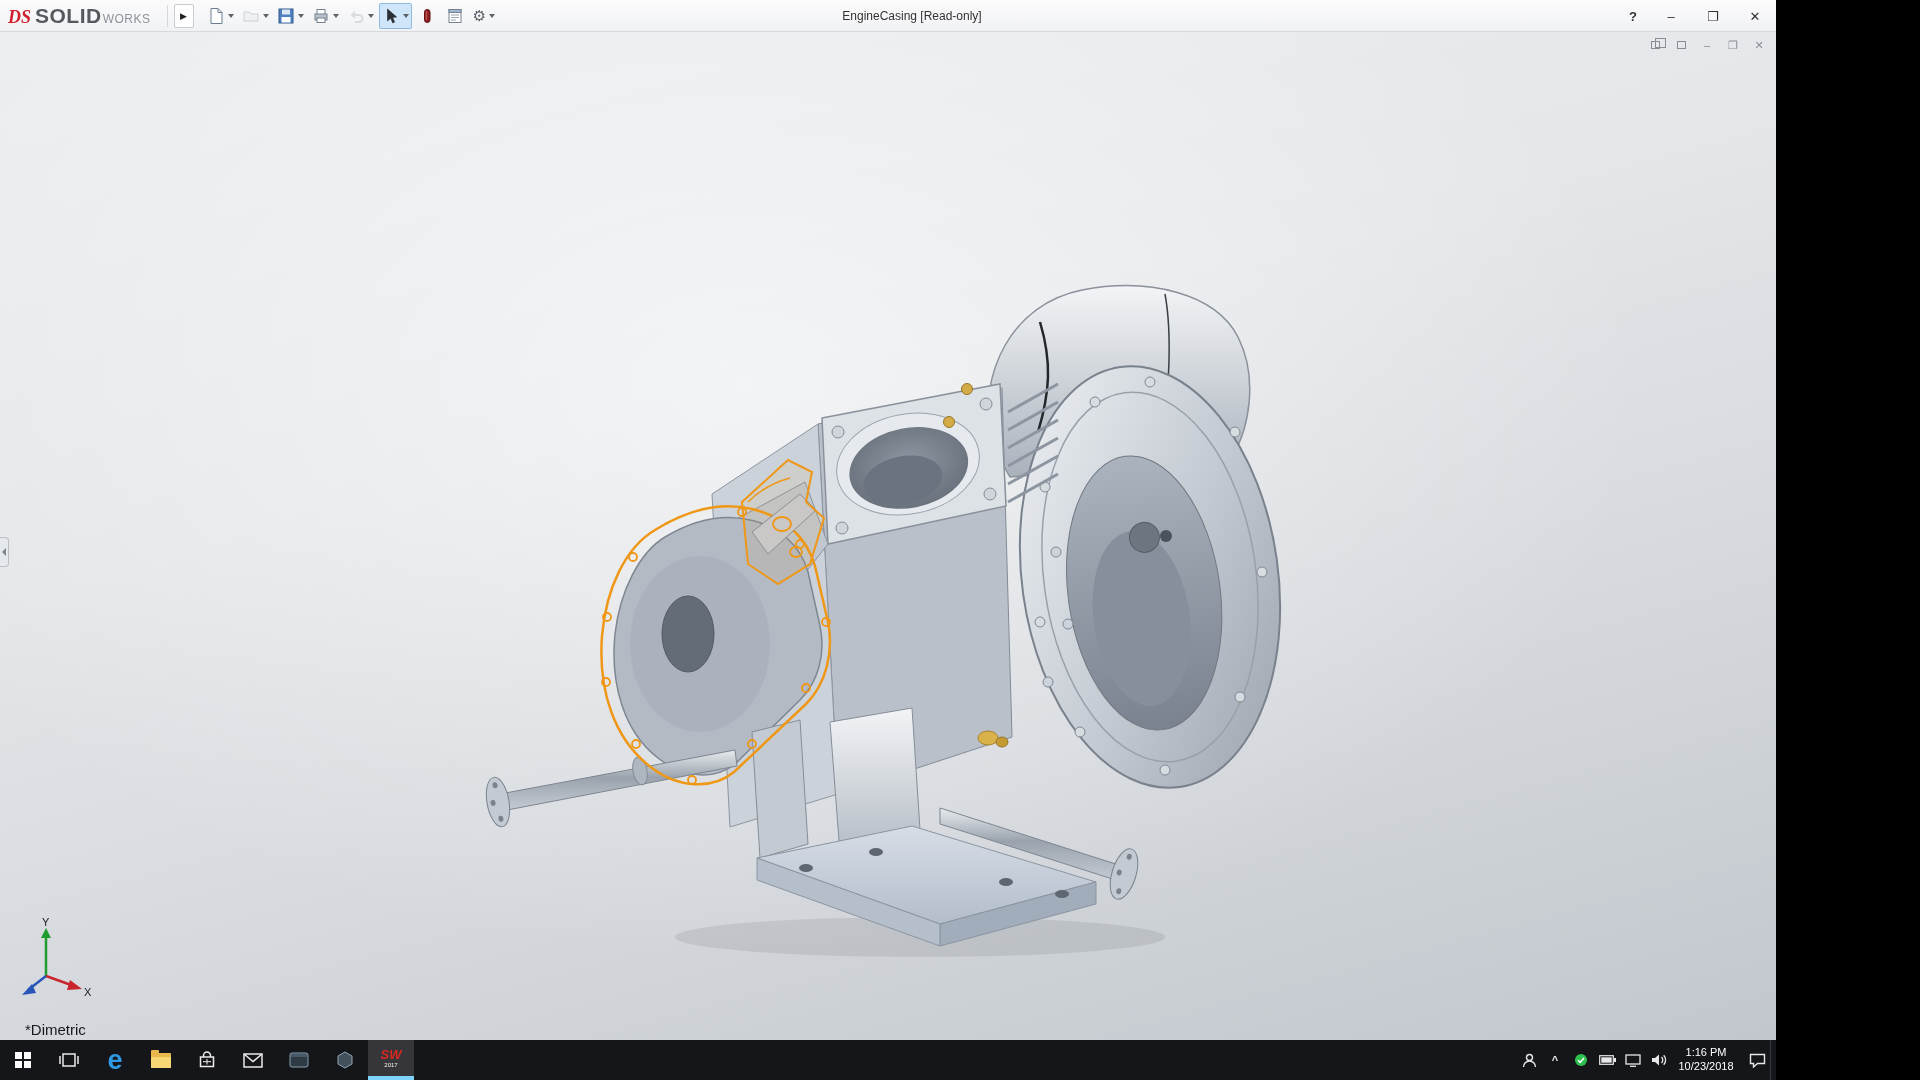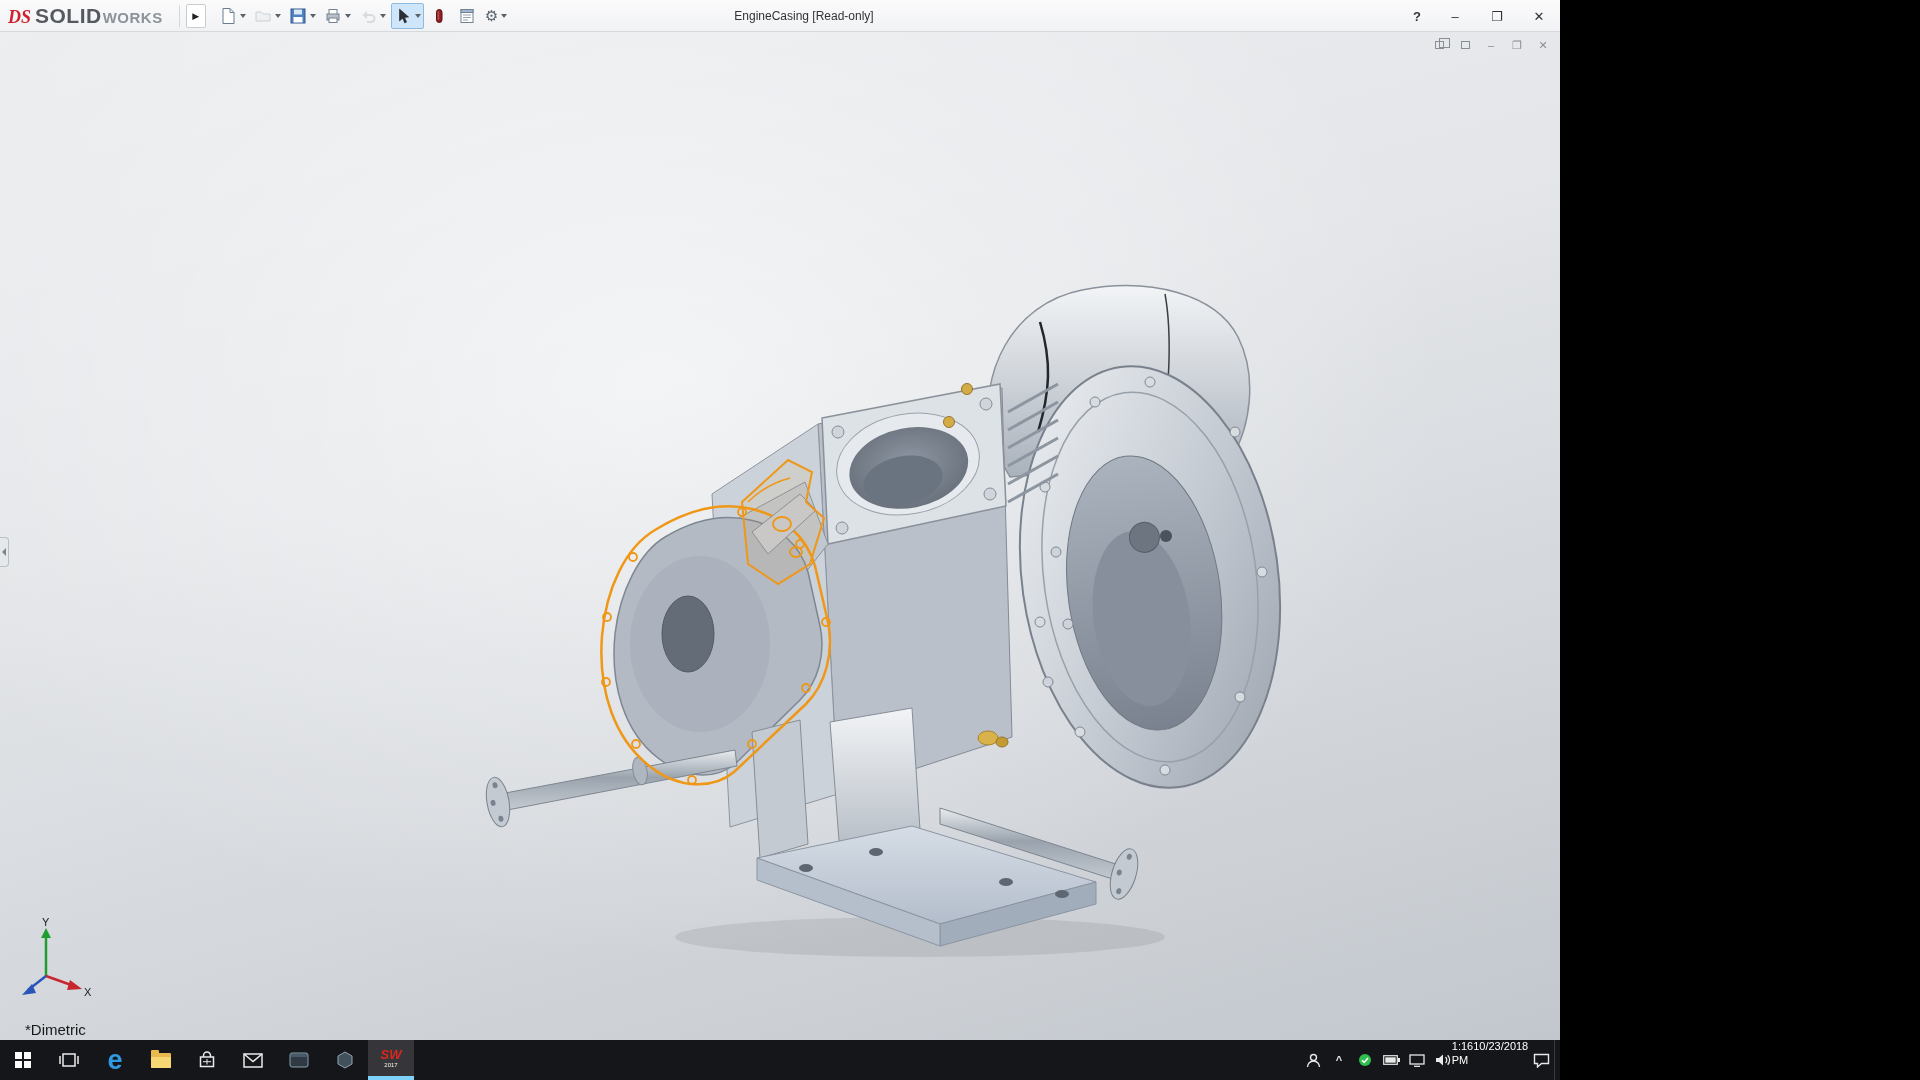--- a/index.html
+++ b/index.html
@@ -1,25 +1,25 @@
 <!DOCTYPE html>
 <html><head>
 <meta charset="utf-8">
 <style>
   * { margin:0; padding:0; box-sizing:border-box; }
   html,body { width:1920px; height:1080px; overflow:hidden; font-family:"Liberation Sans", sans-serif; background:#000; }
-  .app { width:1560px; height:1080px; display:flex; flex-direction:column; }
+  .app { width:1776px; height:1080px; display:flex; flex-direction:column; }
 
   
   .titlebar { height:32px; background:linear-gradient(180deg,#fbfbfc,#f1f2f4); border-bottom:1px solid #d6d9dc;
               display:flex; align-items:center; position:relative; flex:0 0 32px; }
   .brand { display:flex; align-items:baseline; padding:0 10px 0 8px; gap:4px; }
   .brand-symbol { color:#d01f2e; font-family:"Liberation Serif", serif; font-style:italic; font-weight:bold; font-size:18px; }
   .brand-solid { color:#555a61; font-weight:bold; font-size:21px; letter-spacing:.5px; }
-  .brand-works { color:#8d939b; font-weight:bold; font-size:15px; letter-spacing:.5px; margin-left:-3px; }
+  .brand-works { color:#8d939b; font-weight:normal; font-size:12px; letter-spacing:.5px; margin-left:-3px; }
   .vsep { width:1px; height:22px; background:#d5d8db; margin:0 6px; }
   .flyout-btn { width:20px; height:24px; border:1px solid #c9cdd1; background:#fff; display:flex; align-items:center;
                 justify-content:center; font-size:9px; color:#222; border-radius:2px; margin-right:10px; cursor:default;}
   .tb-group { display:flex; align-items:center; gap:2px; }
   .tb-btn { height:26px; min-width:26px; padding:0 2px; display:flex; align-items:center; justify-content:center;
             border-radius:2px; border:1px solid transparent; }
   .tb-btn.active { background:#cfe6fa; border-color:#8fb9dd; }
   .tb-btn .disabled { opacity:.45; }
   .caret { width:0; height:0; border-left:3px solid transparent; border-right:3px solid transparent;
            border-top:4px solid #5c6268; margin-left:3px; }
@@ -60,21 +60,21 @@
   .edge-e { color:#2f9ae3; font-size:27px; font-weight:bold; line-height:1; }
   .folder-ic { position:relative; width:20px; height:15px; }
   .folder-ic .back { position:absolute; left:0; top:0; width:20px; height:15px; background:#e9b94d; border-radius:1px; }
   .folder-ic .back::before { content:""; position:absolute; left:0; top:-3px; width:8px; height:4px; background:#e9b94d; border-radius:1px 1px 0 0; }
   .folder-ic .front { position:absolute; left:0; bottom:0; width:20px; height:11px; background:#f8d775; border-radius:1px; }
   .sw-tile { background:rgba(255,255,255,.14); border-bottom:4px solid #7dd3fc; display:flex; flex-direction:column; align-items:center; justify-content:center; }
   .sw-mark { color:#d8281f; font-weight:bold; font-style:italic; font-size:13px; line-height:1; }
   .sw-year { color:#f5f2e8; font-size:6px; line-height:1; margin-top:1px; }
   .tray { position:absolute; right:0; top:0; height:40px; display:flex; align-items:stretch; }
   .tray-ic { width:26px; display:flex; align-items:center; justify-content:center; color:#e8e8e8; }
-  .clock { width:72px; display:flex; flex-direction:row; align-items:flex-start; justify-content:center; color:#fff; font-size:11px; line-height:1.25; padding-right:4px; }
+  .clock { width:72px; display:flex; flex-direction:column; align-items:center; justify-content:center; color:#fff; font-size:11px; line-height:1.25; padding-right:4px; }
   .show-desktop { width:6px; border-left:1px solid #3a3b40; }
   .chev { color:#e8e8e8; font-size:11px; font-weight:bold; }
 </style>
 </head>
 <body>
 
 <div class="app">
 
   <div class="titlebar">
     <div class="brand">

